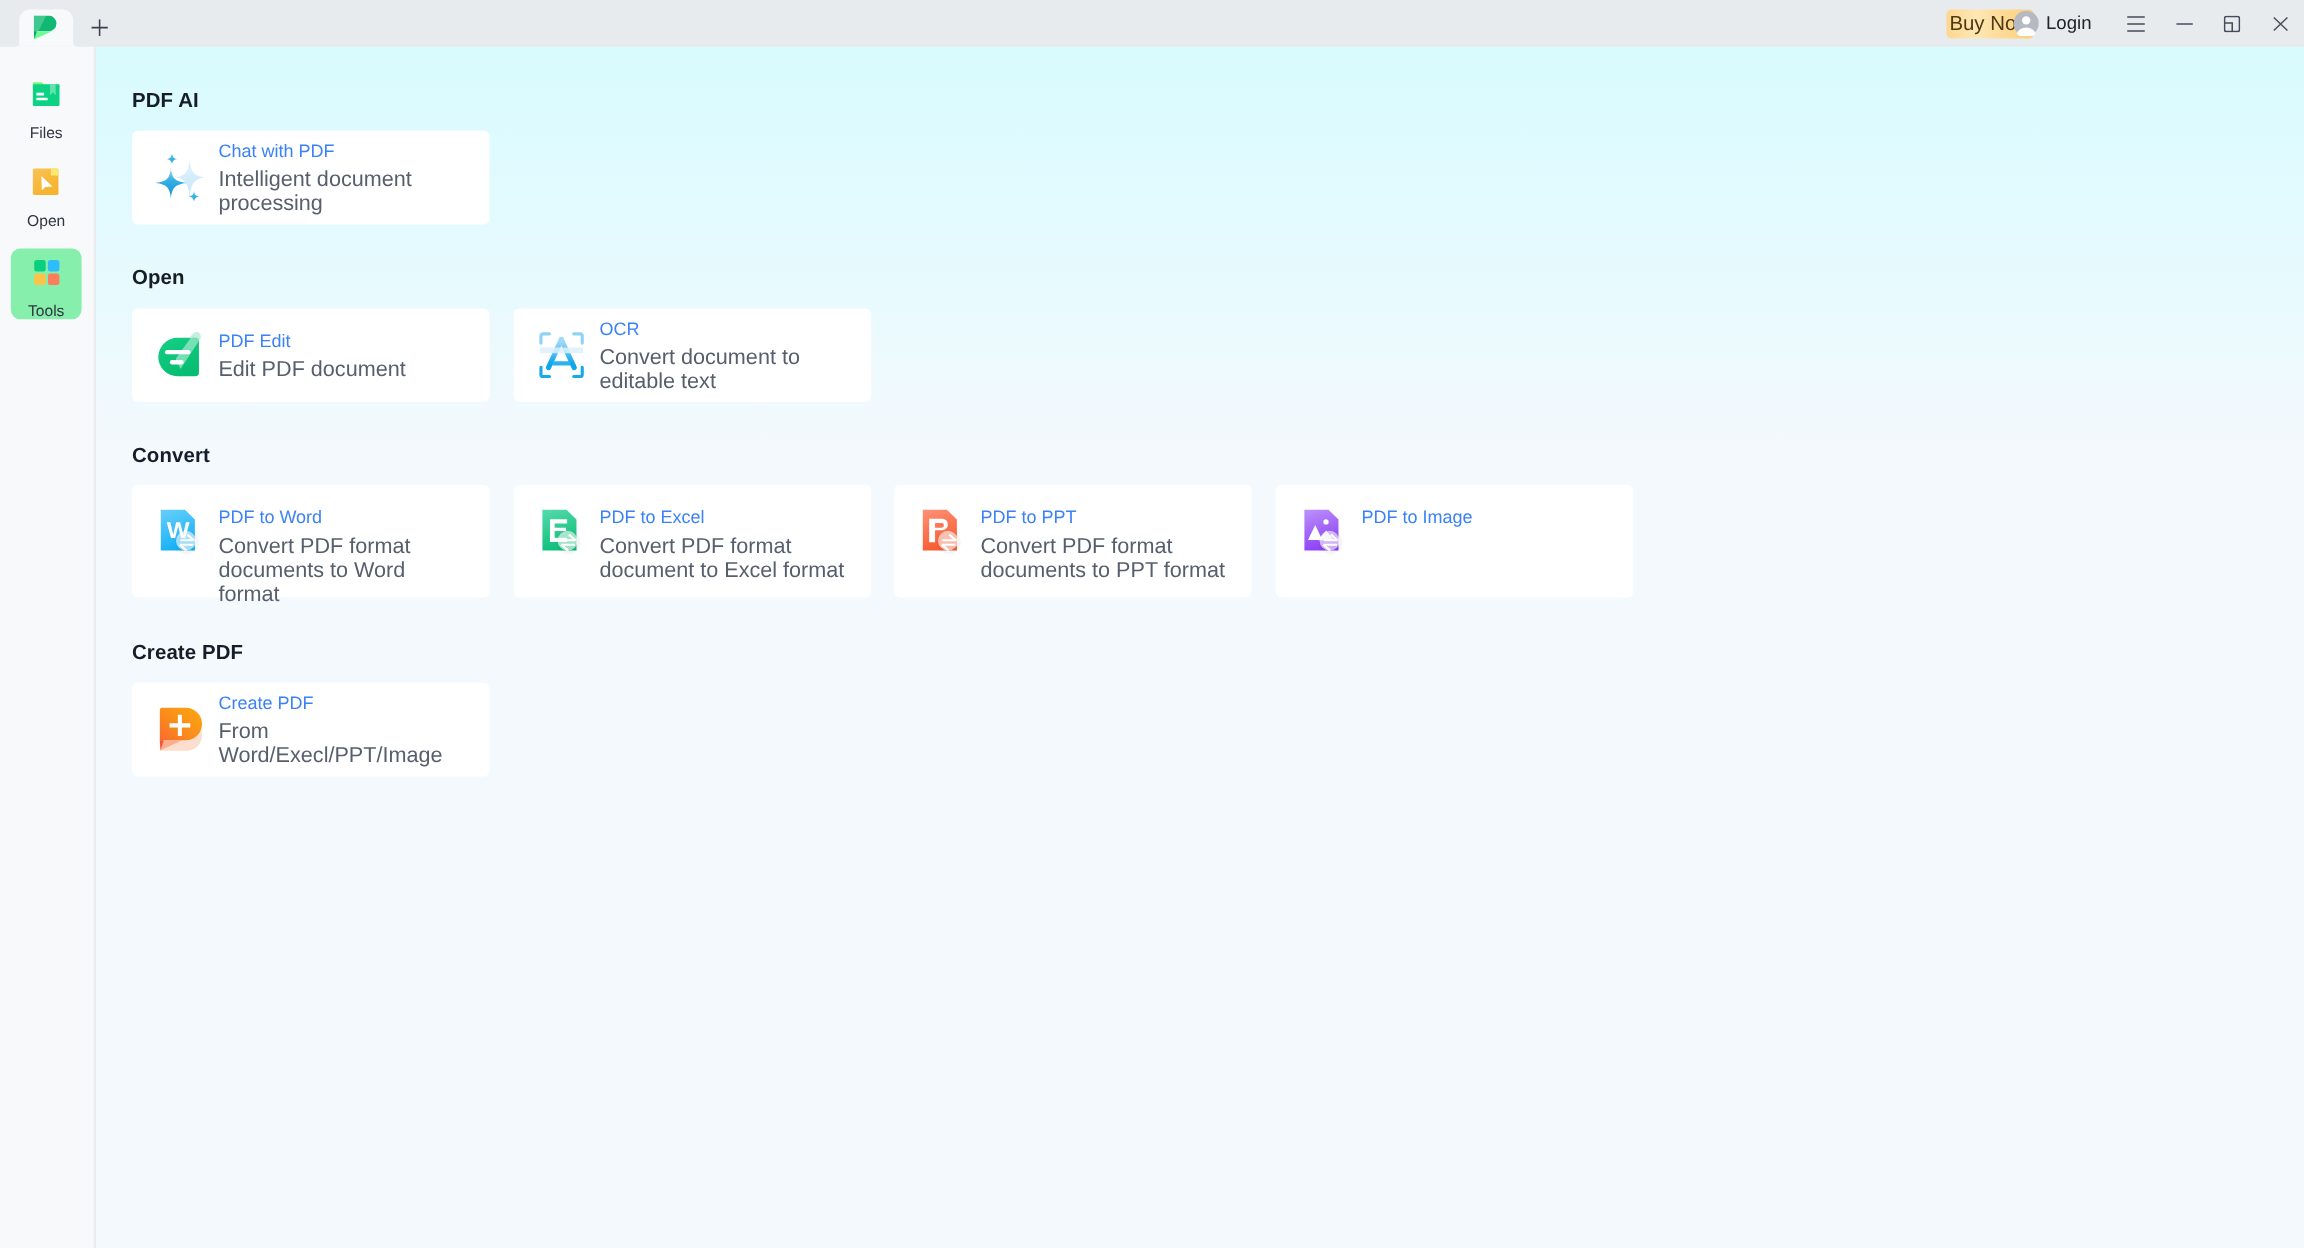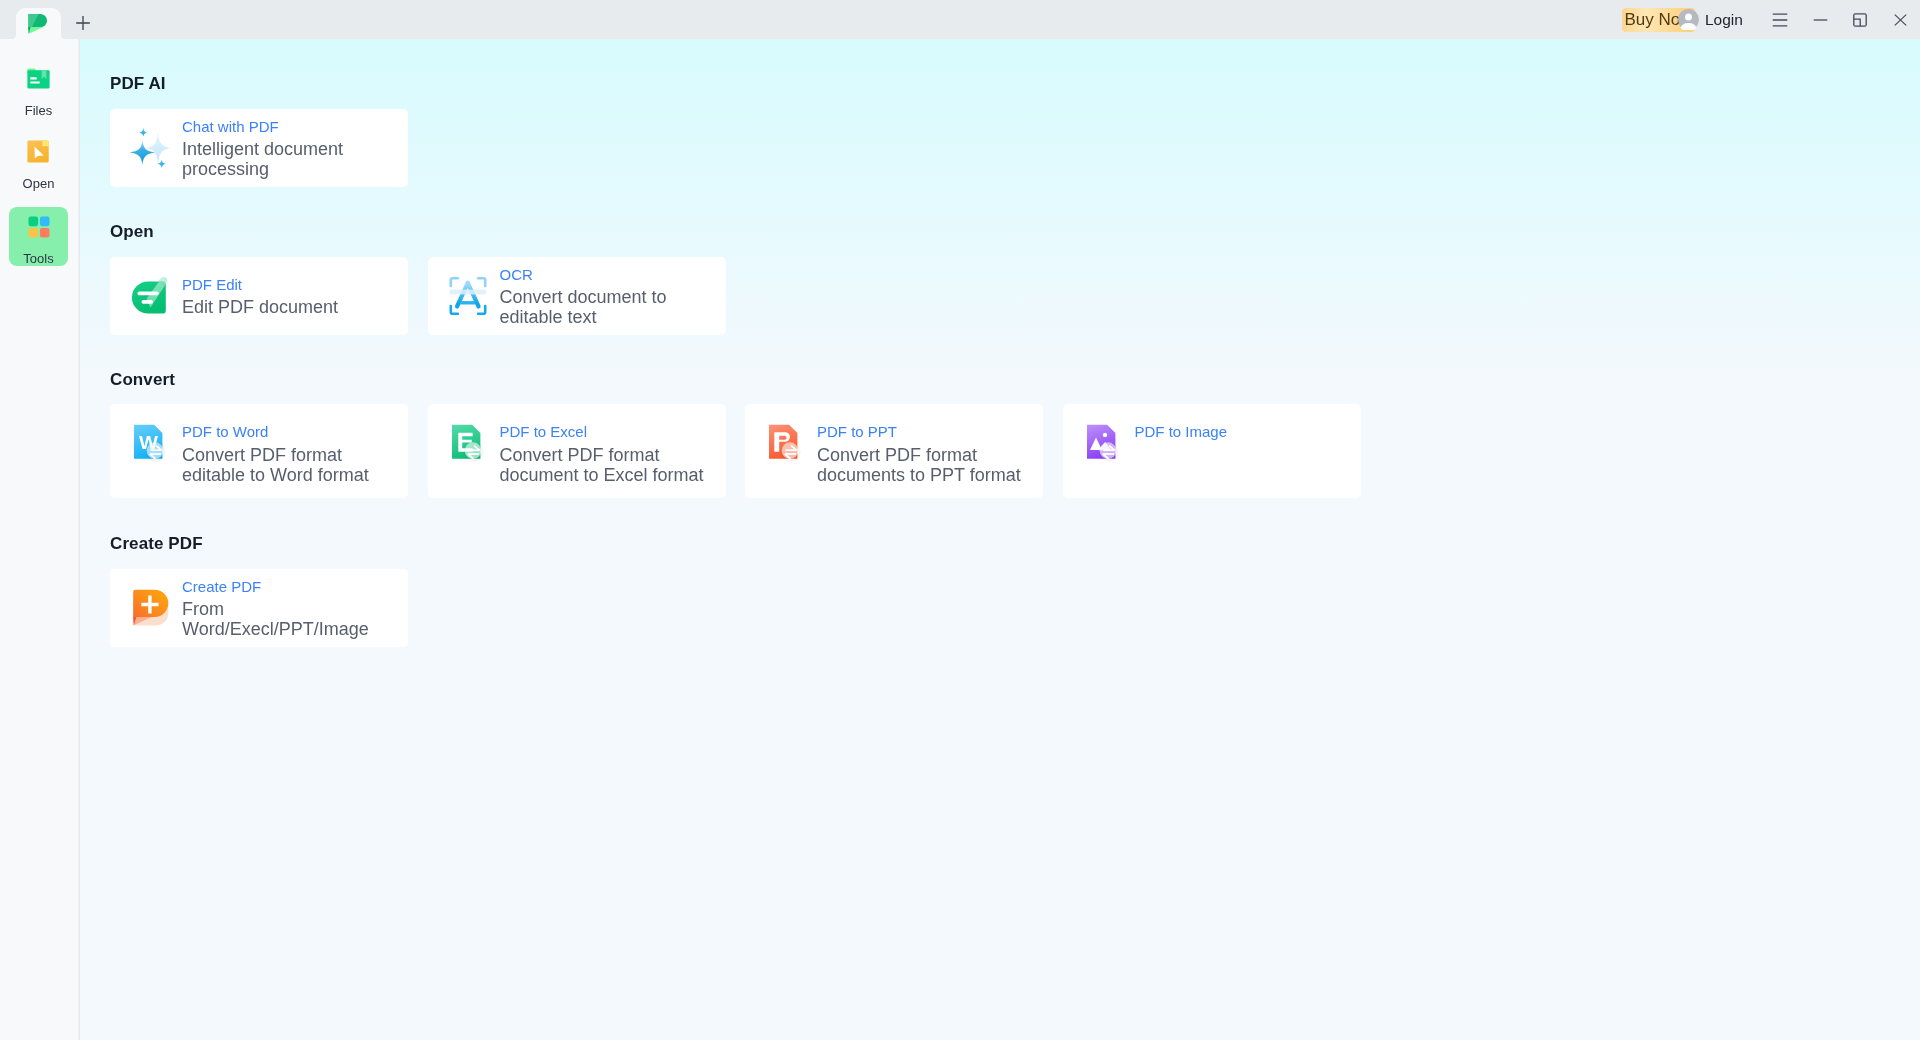--- a/index.html
+++ b/index.html
@@ -289,21 +289,21 @@
           <circle cx="25.8" cy="30.0" r="9.9" fill="#000" opacity="0.04"></circle>
           <circle cx="25.0" cy="28.6" r="8.35" fill="#ffffff" opacity="0.60"></circle>
           <path d="M20.4 28.2 H31.3" fill="none" stroke="#fff" stroke-width="1.75" stroke-linecap="butt"></path>
           <path d="M26.1 23.6 L31.8 28.4" fill="none" stroke="#fff" stroke-width="1.85" stroke-linecap="butt"></path>
           <path d="M31.1 32.0 H20.2" fill="none" stroke="#fff" stroke-width="1.75" stroke-linecap="butt"></path>
           <path d="M25.4 36.7 L19.7 31.9" fill="none" stroke="#fff" stroke-width="1.85" stroke-linecap="butt"></path>
         </svg>
       </div>
       <div class="card-text">
         <div class="card-title">PDF to Word</div>
-        <div class="card-sub">Convert PDF format editable to Word format</div>
+        <div class="card-sub">Convert PDF format documents to Word format</div>
       </div>
     </div>
     <div class="card r2" style="left:347.5px; top:365px">
       <div class="card-icon">
         <svg width="40" height="40" viewBox="0 0 40 40">
           <defs>
             <linearGradient id="xlA" x1="0.2" y1="0" x2="0.5" y2="1">
               <stop offset="0" stop-color="#52d9a8"></stop>
                 <stop offset="1" stop-color="#0cbd78"></stop>
             </linearGradient>

